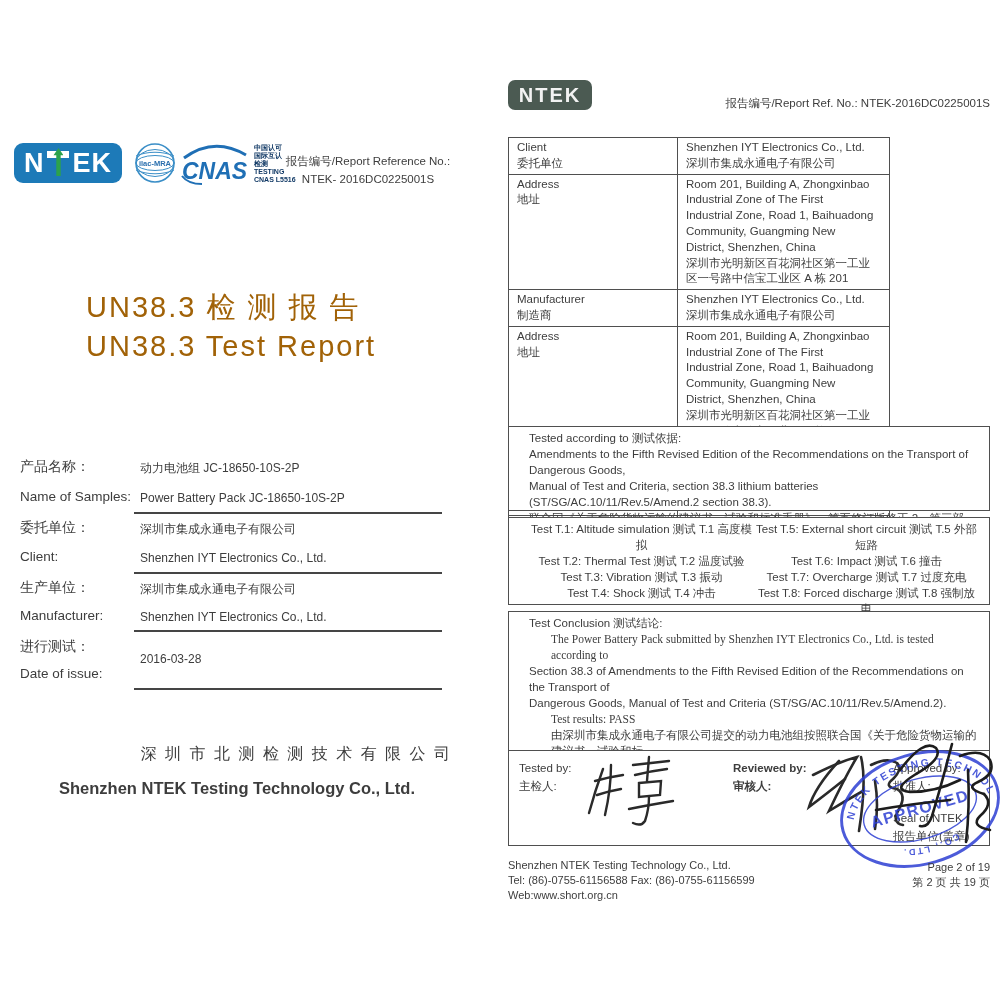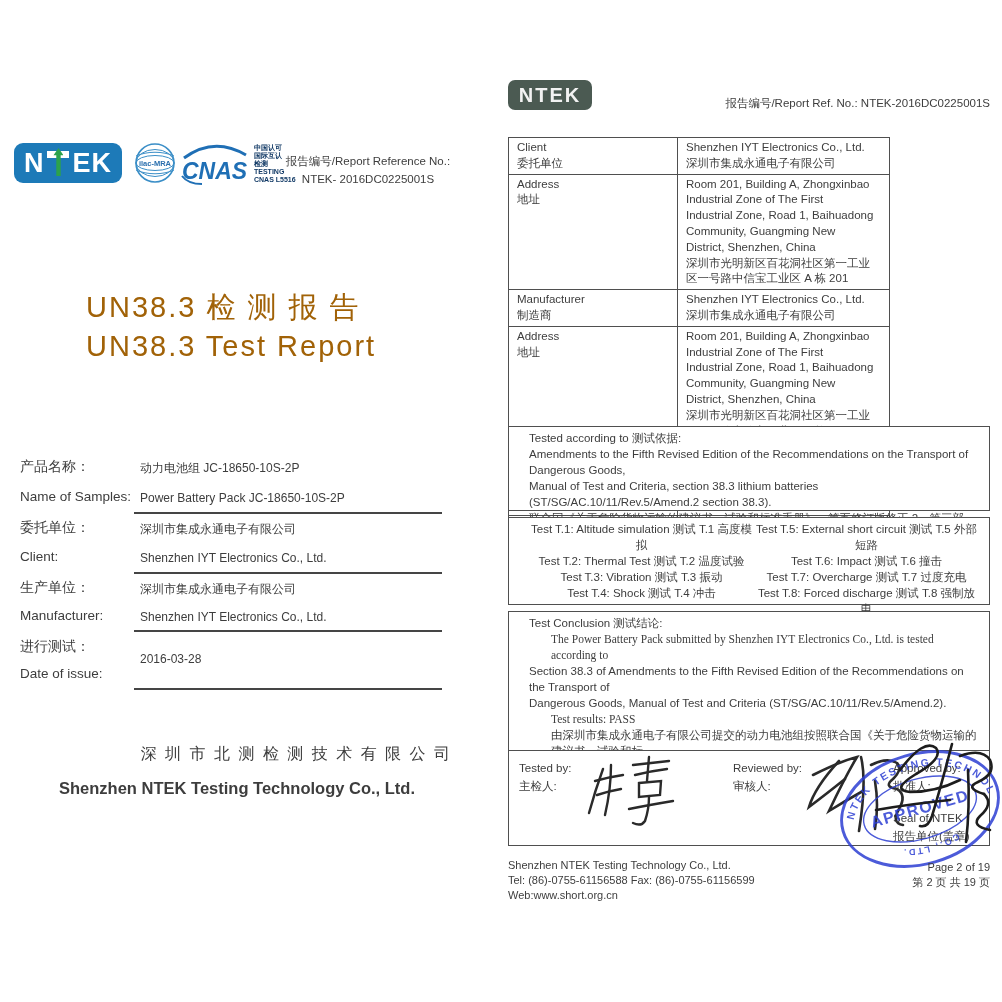--- a/index.html
+++ b/index.html
@@ -256,21 +256,21 @@
           <path d="M14,26 Q28,22 42,20"></path>
           <path d="M16,40 Q28,36 40,34"></path>
           <path d="M52,10 L88,6"></path>
           <path d="M68,2 L66,26"></path>
           <path d="M54,20 Q70,16 86,14"></path>
           <path d="M58,28 L80,26 L79,40 L58,42 Z"></path>
           <path d="M68,42 Q68,54 64,66 Q60,72 52,68"></path>
           <path d="M48,54 Q68,50 92,46"></path>
         </g>
       </svg>
-      <div class="abs sig-label" style="left:224px;top:8px;">
+      <div class="abs sig-label" style="left:224px;top:8px;font-weight:bold;">
         <div>Reviewed by:</div>
         <div>审核人:</div>
       </div>
       <svg class="abs" style="left:296px;top:0px;" width="110" height="86" viewBox="0 0 110 86">
         <g fill="none" stroke="#2a2a2a" stroke-width="2.6" stroke-linecap="round">
           <path d="M34,10 Q10,36 4,56 Q20,44 40,28"></path>
           <path d="M8,24 Q36,10 52,6 Q40,26 24,60 Q40,50 58,40"></path>
           <path d="M56,6 Q62,30 54,80"></path>
           <path d="M66,14 Q82,6 92,12 Q98,18 88,28 Q78,36 92,38"></path>
           <path d="M92,38 Q102,44 94,58 Q86,72 98,74"></path>

